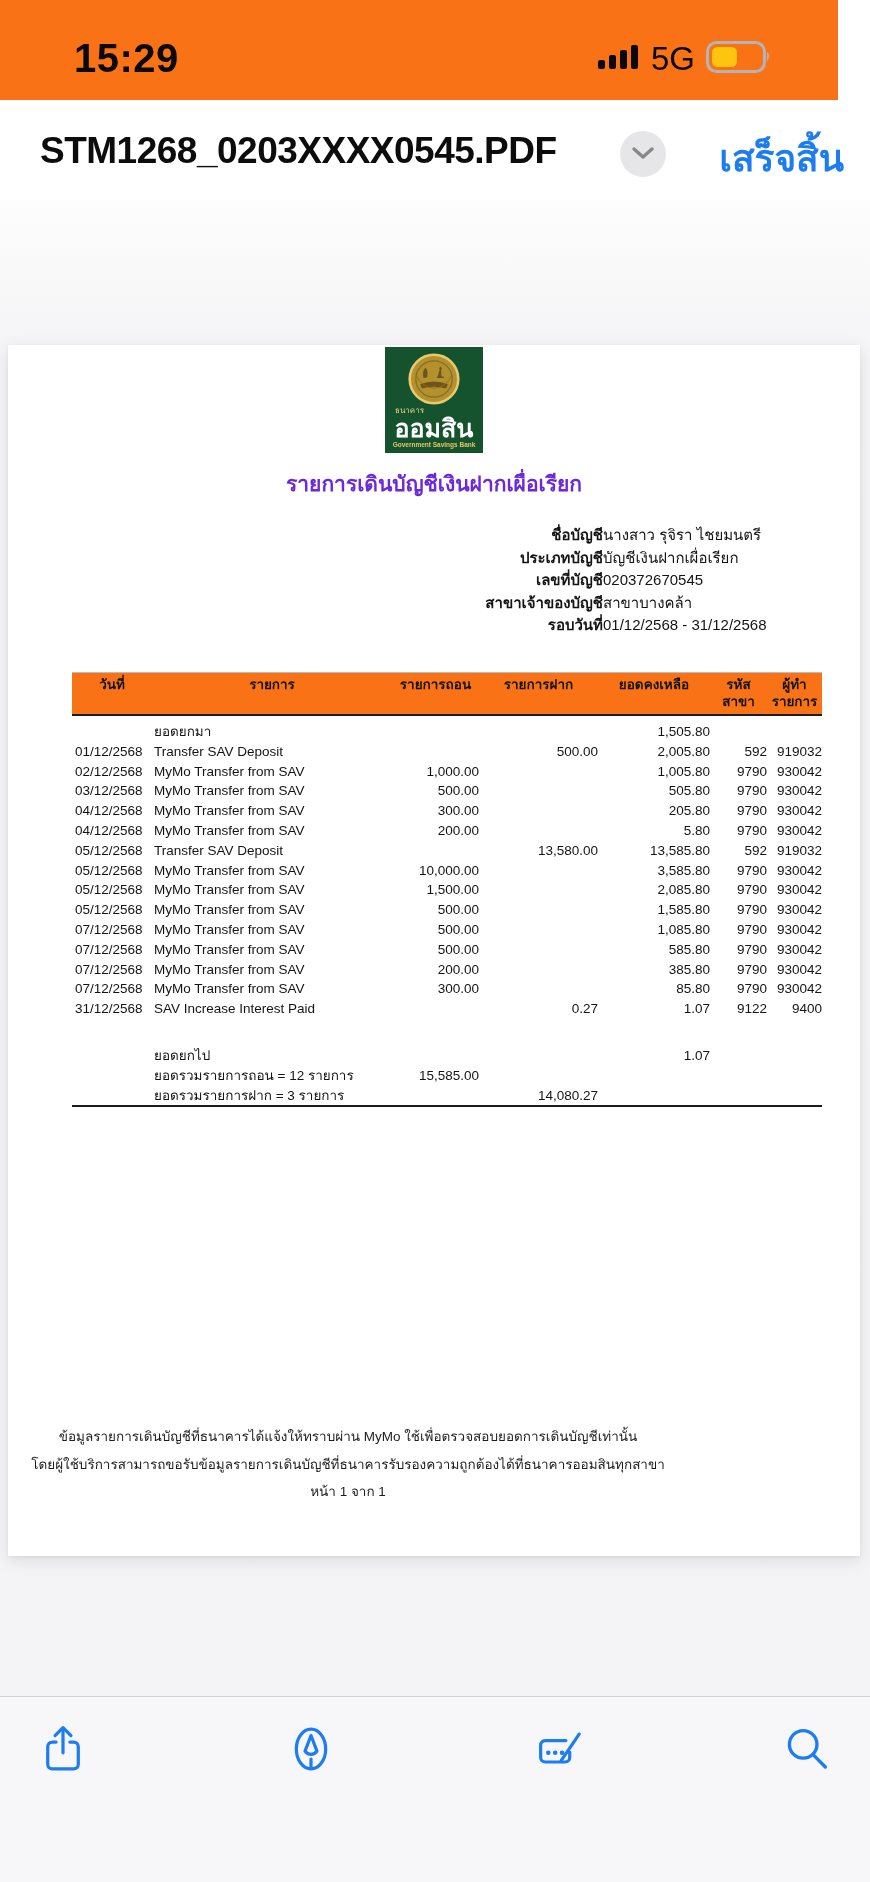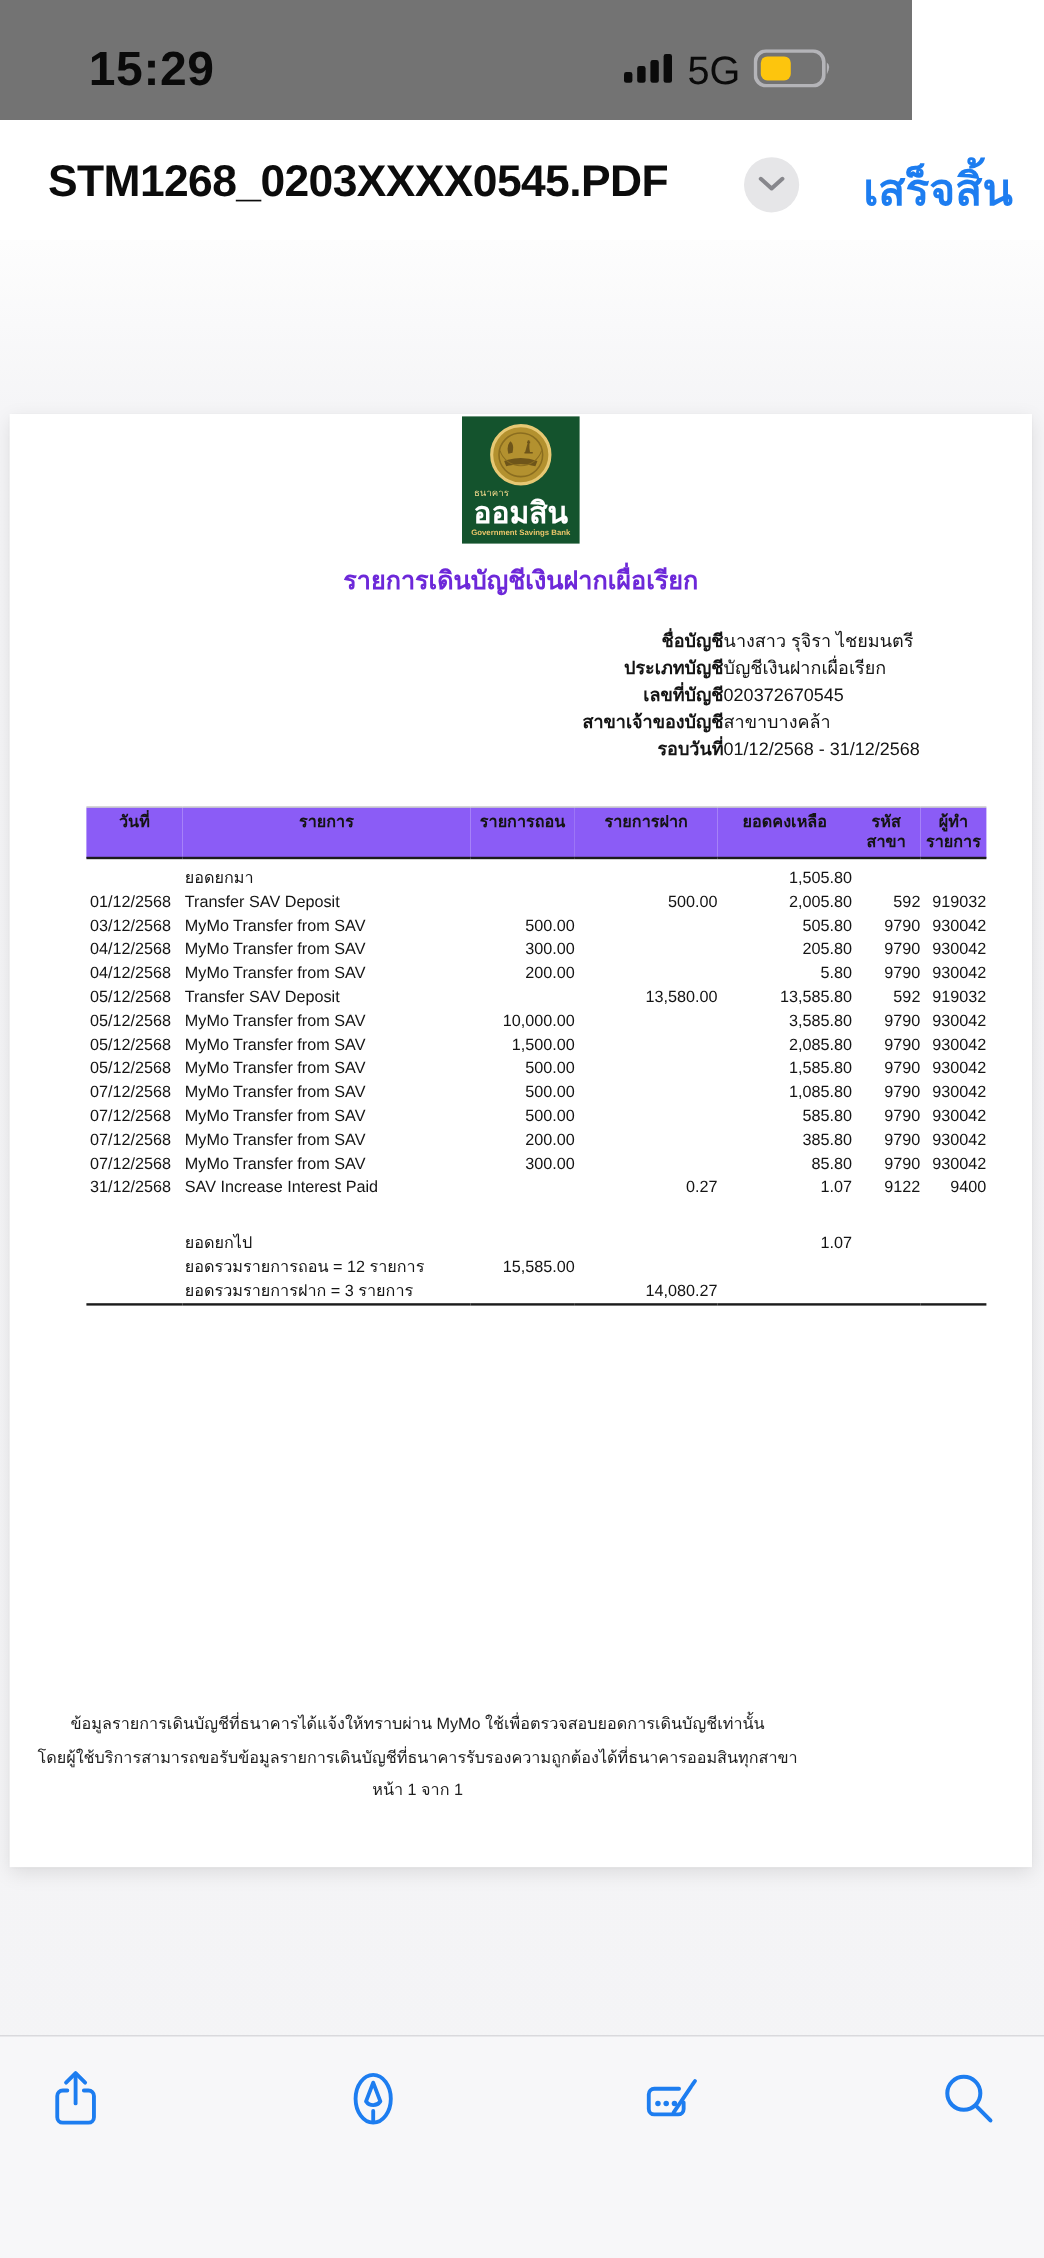--- a/index.html
+++ b/index.html
@@ -3,21 +3,21 @@
 <meta charset="utf-8">
 <style>
   html,body{margin:0;padding:0;}
   body{
     width:870px;height:1882px;position:relative;overflow:hidden;
     background:#ffffff;
     font-family:"Liberation Sans","DejaVu Sans",sans-serif;
     -webkit-font-smoothing:antialiased;
   }
   
-  .status-bar{position:absolute;top:0;left:0;width:760px;height:100px;background:#737373;}
+  .status-bar{position:absolute;top:0;left:0;width:838px;height:100px;background:#f97316;}
   .status-time{position:absolute;left:74px;top:36px;font-size:40px;font-weight:700;color:#0a0a0a;letter-spacing:0.5px;}
   .status-right{position:absolute;right:66px;top:40px;display:flex;align-items:center;gap:11px;}
   .net-label{font-size:33px;font-weight:500;color:#0a0a0a;}
   
   .title-bar{position:absolute;top:124px;left:0;width:870px;height:64px;}
   .file-name{position:absolute;left:40px;top:6px;font-size:37px;font-weight:700;color:#0c0c0c;letter-spacing:-0.5px;max-width:565px;white-space:nowrap;overflow:hidden;}
   .chevron-btn{position:absolute;left:620px;top:7px;width:46px;height:46px;border-radius:50%;background:#e6e6e8;border:none;display:flex;align-items:center;justify-content:center;cursor:pointer;}
   .done-btn{position:absolute;right:26px;top:4px;font-size:37px;font-weight:700;color:#1d7df0;background:none;border:none;padding:0;cursor:pointer;font-family:inherit;}
   
   .viewer{position:absolute;top:200px;left:0;width:870px;height:1682px;
@@ -34,21 +34,21 @@
   
   .doc-title{position:absolute;top:122px;left:0;width:852px;text-align:center;font-size:21px;font-weight:700;color:#6d28d9;}
   .account-info{position:absolute;left:472px;top:179px;font-size:15px;color:#141414;}
   .account-row{display:flex;height:22.6px;line-height:22.6px;white-space:nowrap;text-align:right;}
   .account-label{width:123px;font-weight:700;flex:none;}
   
   .txn-table-wrap{position:absolute;left:64px;top:327px;width:750px;}
   table.txn{border-collapse:collapse;table-layout:fixed;width:750px;font-size:13.5px;color:#141414;border-bottom:2.5px solid #1c1c1c;}
   col.c-date{width:80px;} col.c-desc{width:240px;} col.c-wd{width:87px;}
   col.c-dep{width:119px;} col.c-bal{width:112px;} col.c-br{width:57px;} col.c-op{width:55px;}
-  thead th{background:#8b5cf6;font-weight:700;font-size:13.5px;text-align:center;vertical-align:top;
+  thead th{background:#f97316;font-weight:700;font-size:13.5px;text-align:center;vertical-align:top;
     padding:3px 0 4px;line-height:17px;border-top:1px solid #bcbcbc;border-bottom:2.5px solid #1c1c1c;}
   thead th span{display:block;}
   tbody td{height:19.8px;line-height:19.8px;padding:0;white-space:nowrap;overflow:visible;}
   td.col-date{padding-left:3px;text-align:left;}
   td.col-description{padding-left:2px;text-align:left;}
   td.col-withdrawal,td.col-deposit,td.col-balance,td.col-branch,td.col-operator{text-align:right;}
   tr.first-row td{padding-top:6px;}
   tr.spacer-row td{height:27px;}
   
   .doc-footer{position:absolute;top:1078px;left:0;width:680px;text-align:center;font-size:13.5px;color:#1e1e1e;}
@@ -192,20 +192,29 @@
             <tr>
               <td class="col-date">01/12/2568</td>
               <td class="col-description">Transfer SAV Deposit</td>
               <td class="col-withdrawal"></td>
               <td class="col-deposit">500.00</td>
               <td class="col-balance">2,005.80</td>
               <td class="col-branch">592</td>
               <td class="col-operator">919032</td>
             </tr>
             <tr>
+              <td class="col-date">02/12/2568</td>
+              <td class="col-description">MyMo Transfer from SAV</td>
+              <td class="col-withdrawal">1,000.00</td>
+              <td class="col-deposit"></td>
+              <td class="col-balance">1,005.80</td>
+              <td class="col-branch">9790</td>
+              <td class="col-operator">930042</td>
+            </tr>
+            <tr>
               <td class="col-date">03/12/2568</td>
               <td class="col-description">MyMo Transfer from SAV</td>
               <td class="col-withdrawal">500.00</td>
               <td class="col-deposit"></td>
               <td class="col-balance">505.80</td>
               <td class="col-branch">9790</td>
               <td class="col-operator">930042</td>
             </tr>
             <tr>
               <td class="col-date">04/12/2568</td>

